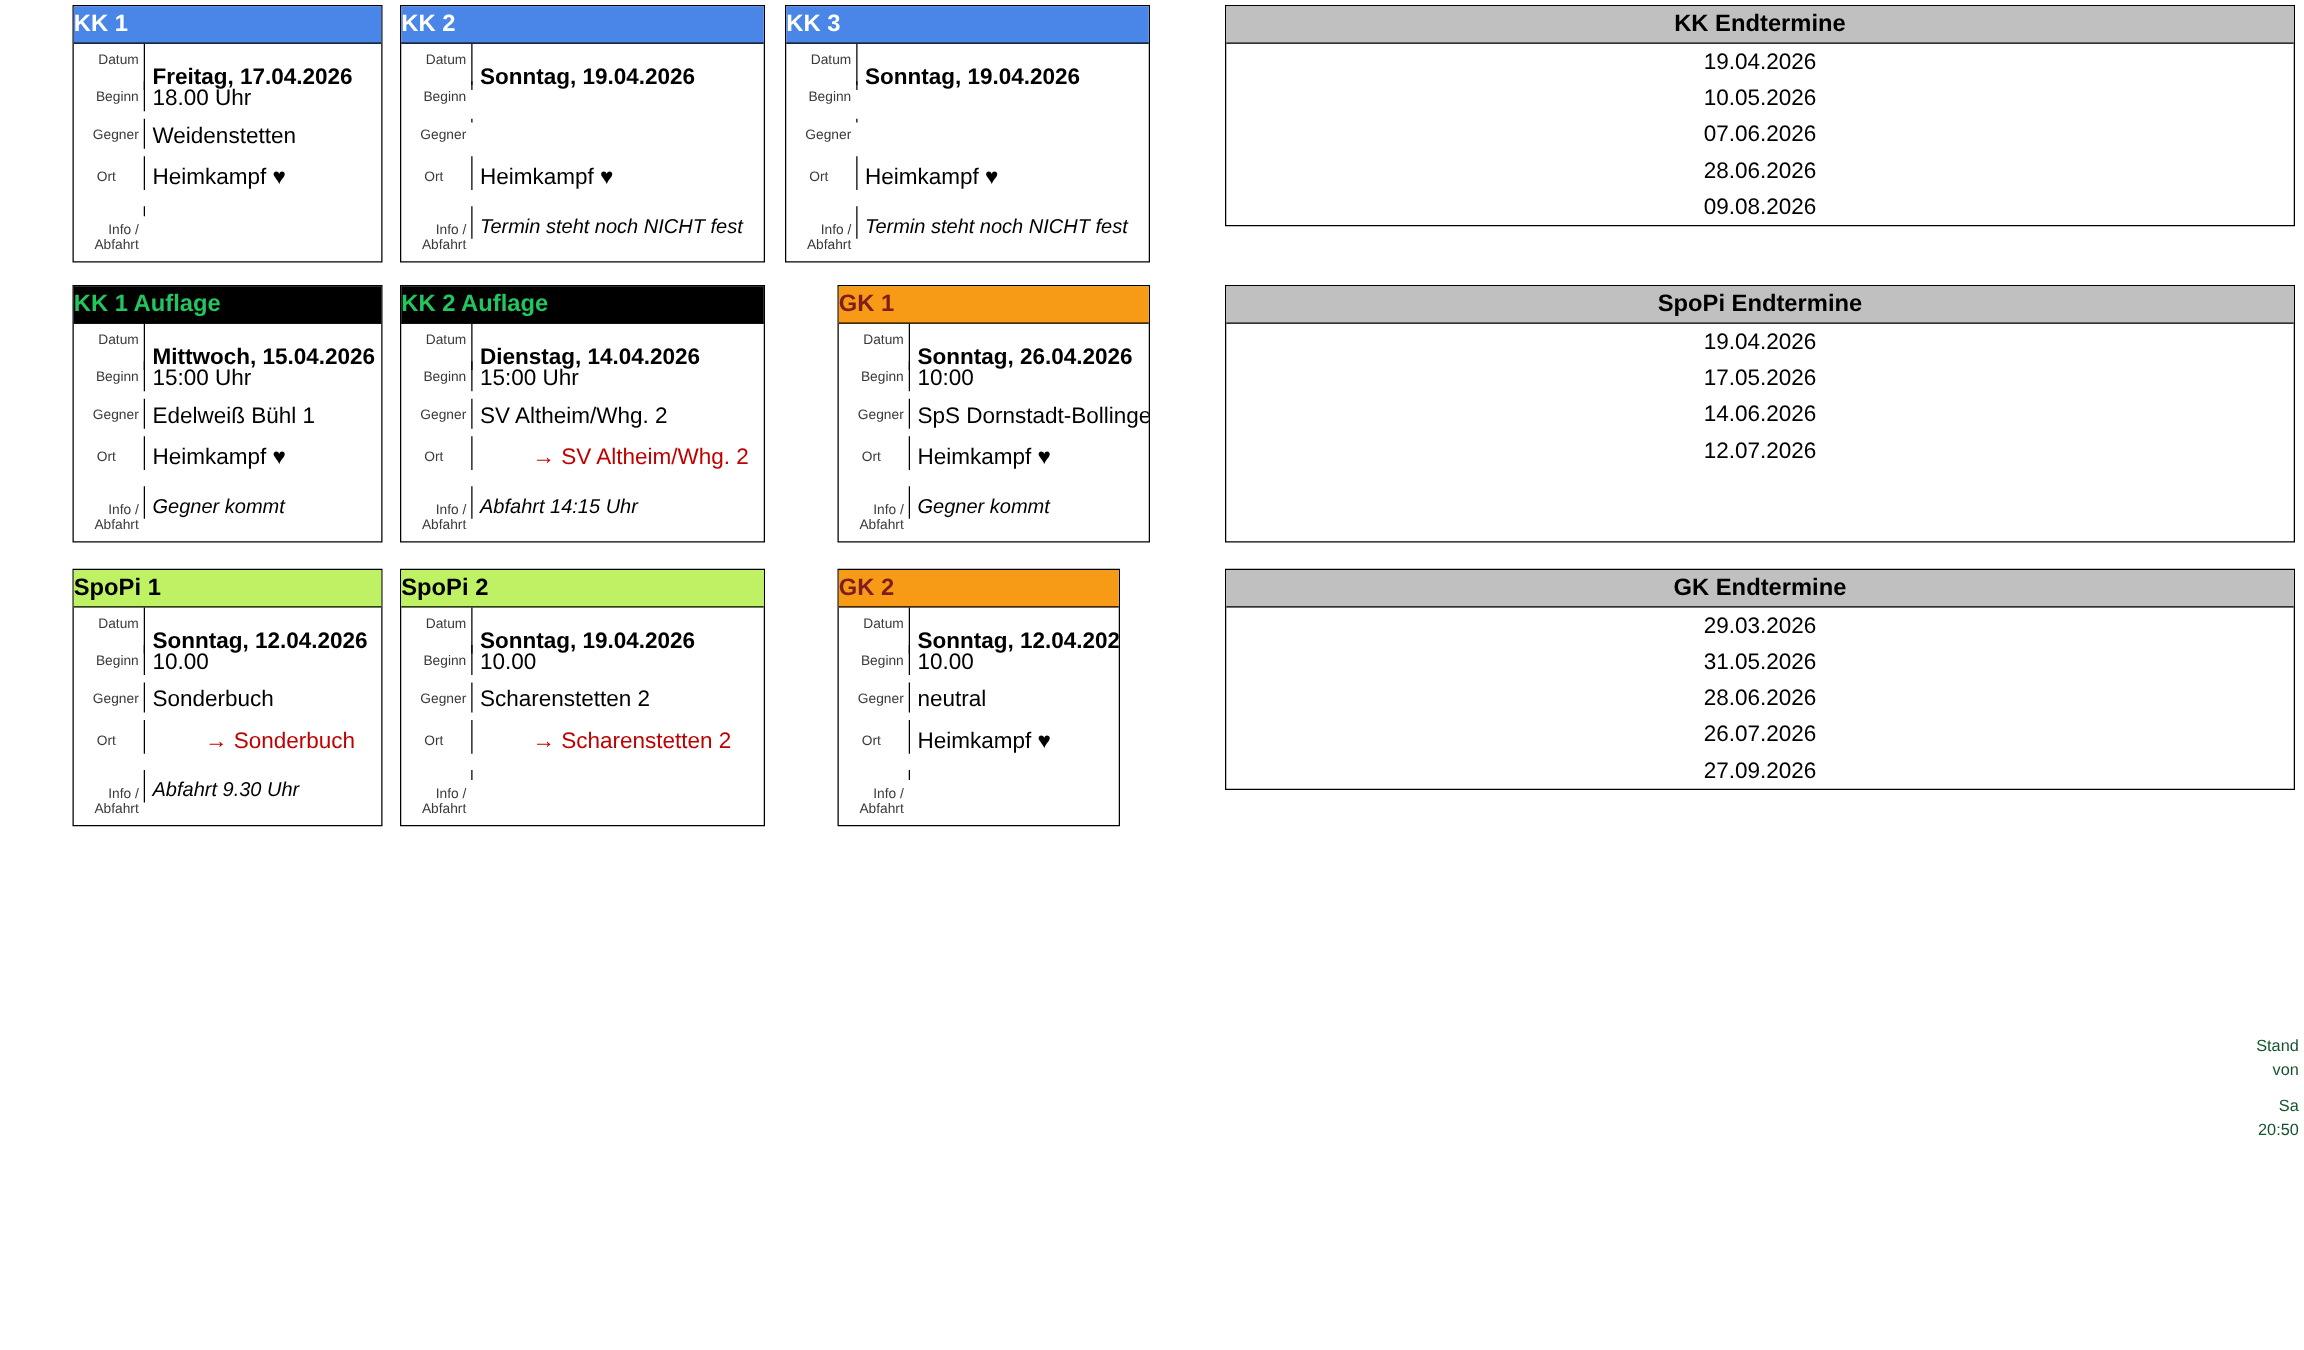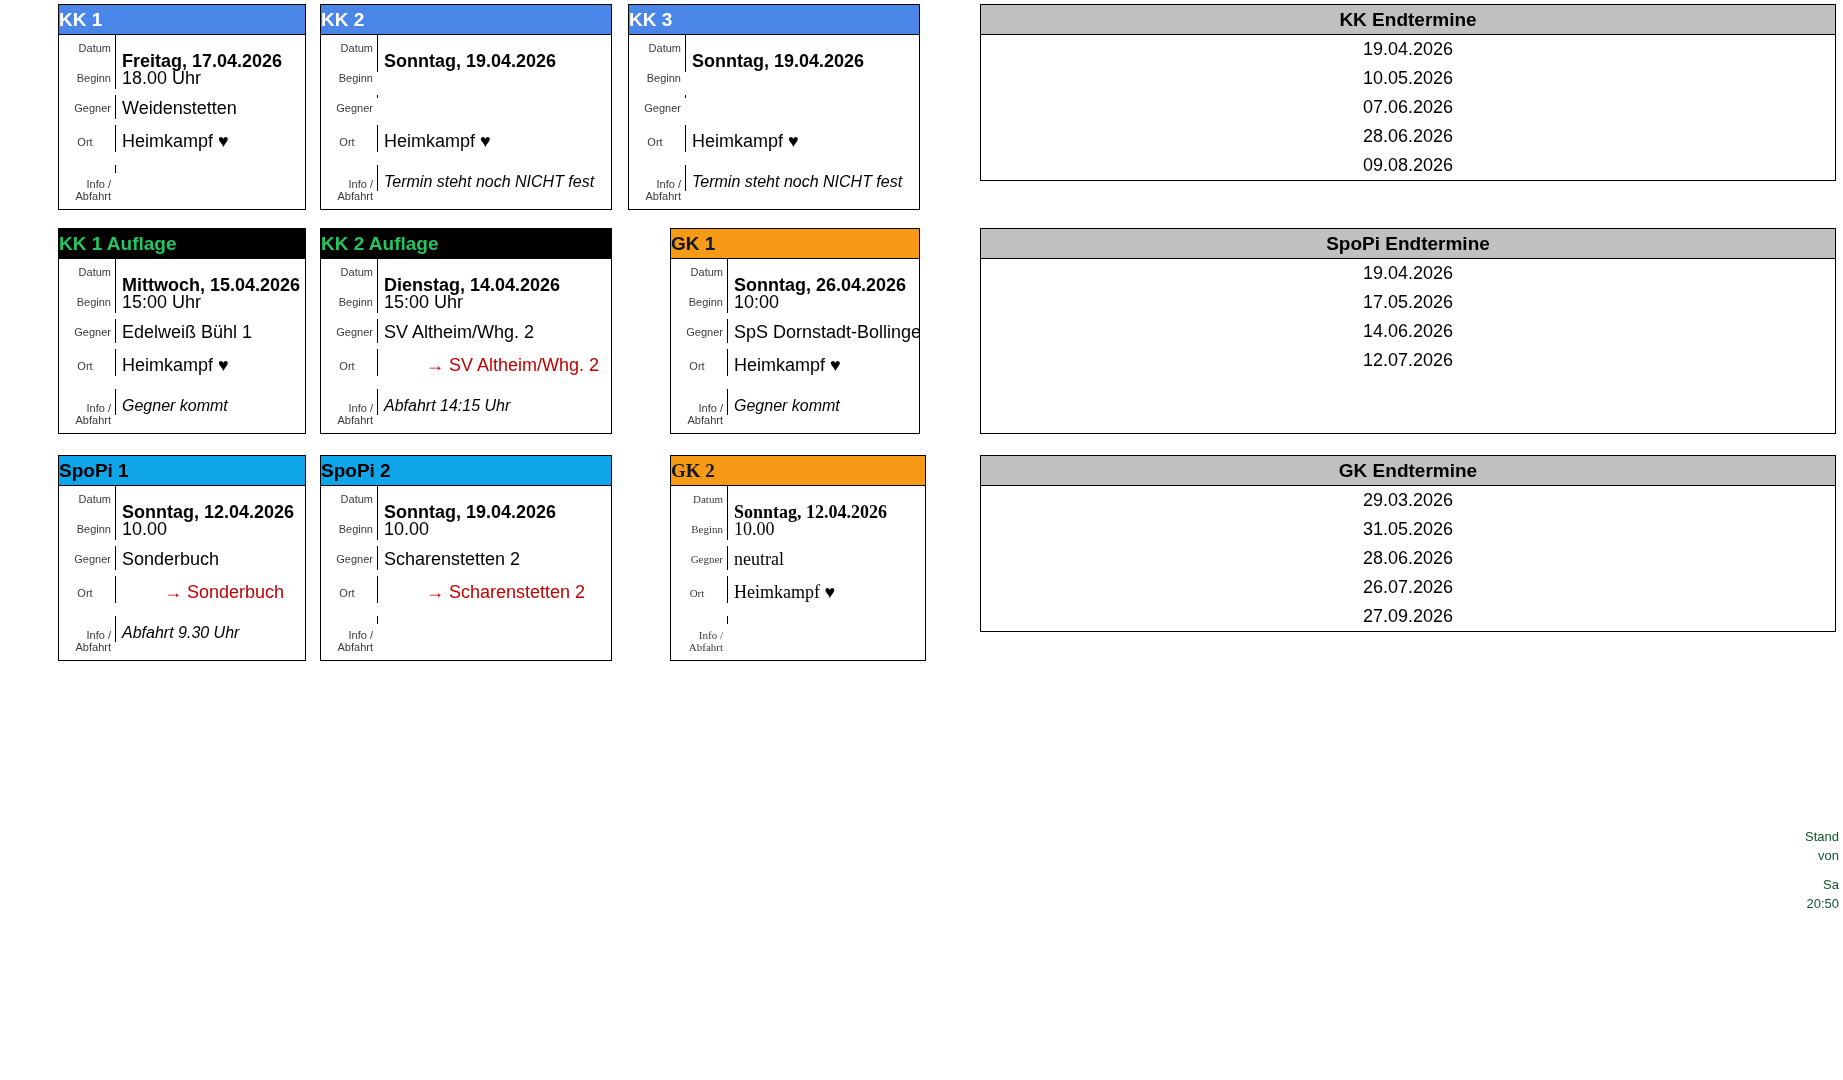--- a/index.html
+++ b/index.html
@@ -80,22 +80,22 @@
   .r-info .row-label   { padding-top: 14px; }
 
   .r-datum .row-value  { padding-top: 16px; font-weight: bold; }
   .r-beginn .row-value { padding-top: 3px; }
   .r-gegner .row-value { padding-top: 3px; }
   .r-ort .row-value    { padding-top: 6px; }
   .r-info .row-value   { padding-top: 8px; font-style: italic; font-size: 16px; }
 
   .hdr-blue   { background: #4a86e8; color: #ffffff; }
   .hdr-black  { background: #000000; color: #22c55e; }
-  .hdr-green  { background: #0ea5e9; color: #000000; }
-  .hdr-orange { background: #f79b16; color: #0f172a; }
+  .hdr-green  { background: #bef264; color: #000000; }
+  .hdr-orange { background: #f79b16; color: #7f1d1d; }
 
   .away { color: #c00000; padding-left: 48px; }
 
   
   .term-table {
     position: absolute;
     border: 1px solid #000000;
     background: #ffffff;
     box-sizing: border-box;
   }
@@ -349,21 +349,21 @@
         </div>
         <div class="row r-info">
           <div class="row-label two-line">
             <div>Info /</div>
             <div>Abfahrt</div>
           </div>
           <div class="row-value"></div>
         </div>
       </div>
     </div>
-    <div class="card" style="left: 670px; top: 455px; width: 256px; font-family: Liberation Serif, serif;">
+    <div class="card" style="left: 670px; top: 455px; width: 226px;">
       <div class="card-header hdr-orange">GK 2</div>
       <div class="card-body">
         <div class="row r-datum">
           <div class="row-label">Datum</div>
           <div class="row-value">Sonntag, 12.04.2026</div>
         </div>
         <div class="row r-beginn">
           <div class="row-label">Beginn</div>
           <div class="row-value">10.00</div>
         </div>

